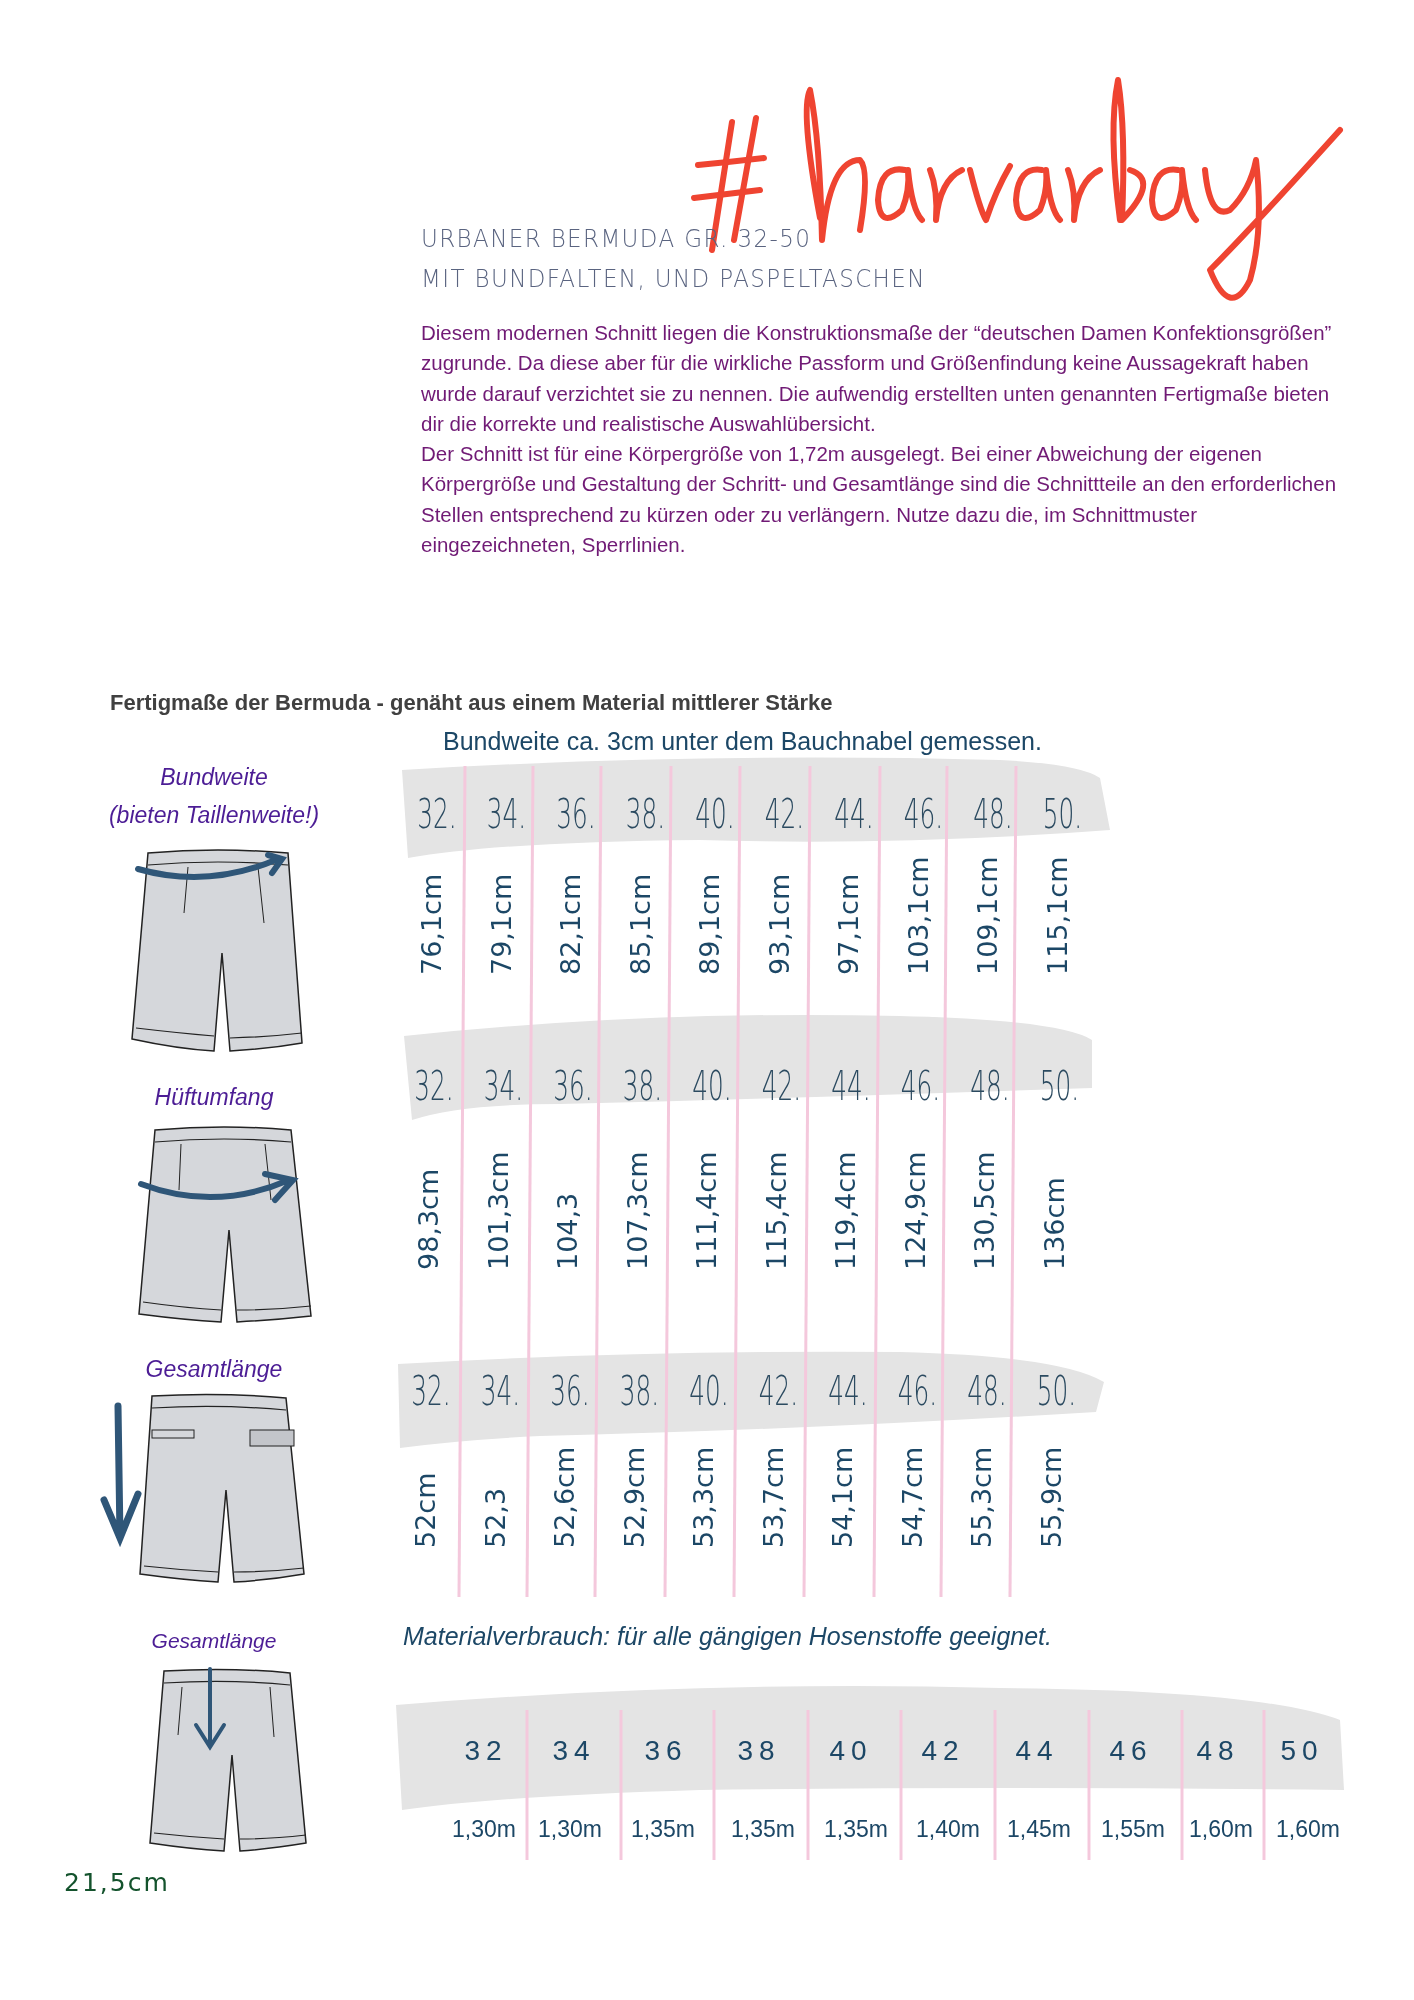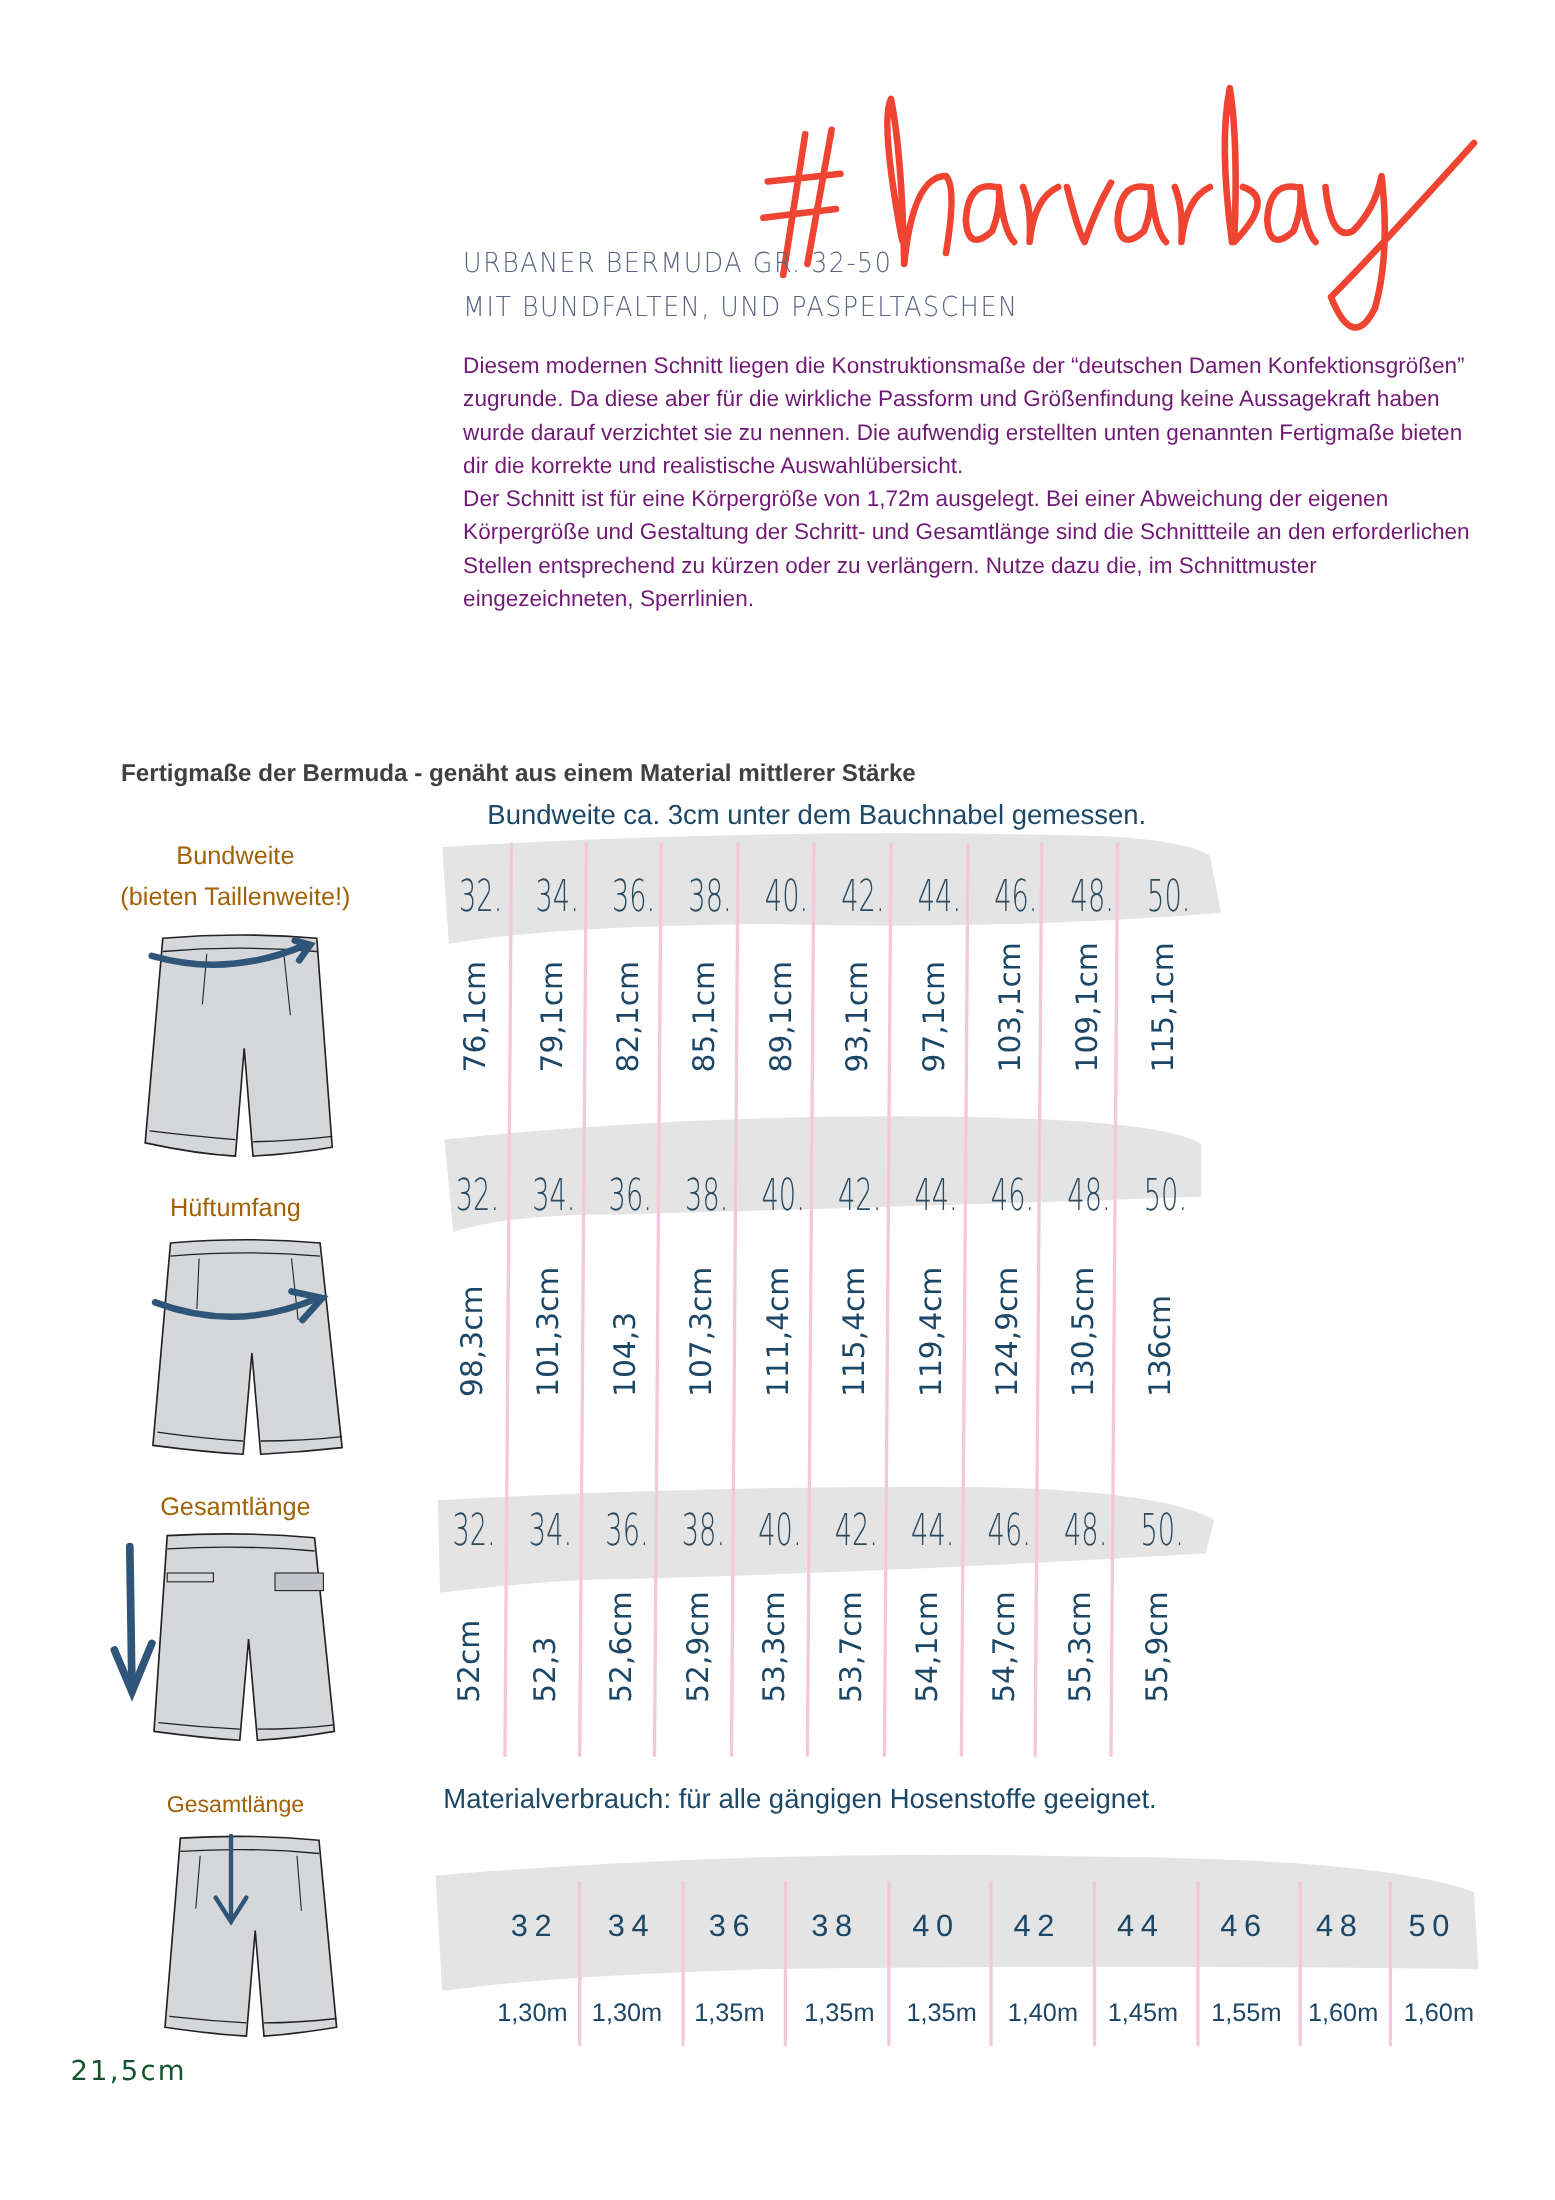--- a/index.html
+++ b/index.html
@@ -18,25 +18,25 @@
 
   #intro { left: 421px; top: 318px; width: 930px; font-family: "Liberation Sans", sans-serif;
            font-size: 20.5px; line-height: 30.3px; color: #701a75; }
   #intro p { margin: 0; }
 
   #section-heading { left: 110px; top: 690px; font-weight: bold; font-size: 22px;
                      color: #404040; white-space: nowrap; }
 
   .note { font-size: 25px; color: #1c4766; white-space: nowrap; }
   #bund-note { left: 443px; top: 727px; }
-  #mat-note { left: 403px; top: 1622px; }
+  #mat-note { left: 403px; top: 1622px; font-style: italic; }
 
   
-  .meas-label { font-size: 23px; color: #a16207; text-align: center; width: 300px; left: 64px;
-                line-height: 38px; }
+  .meas-label { font-size: 23px; color: #4c1d95; text-align: center; width: 300px; left: 64px;
+                line-height: 38px; font-style: italic; }
   .pants { position: absolute; }
 
   
   #charts { left: 0; top: 0; width: 1414px; height: 2000px; pointer-events: none; }
   #charts text { pointer-events: auto; }
   .size-hand { font-family: "DejaVu Sans", sans-serif; font-weight: 200; fill: #2b4a60; }
   .val-text { font-family: "DejaVu Sans", sans-serif; fill: #1c4766; }
   .mat-size { font-family: "Liberation Sans", sans-serif; fill: #1c4766; letter-spacing: 6px; }
   .mat-val { font-family: "Liberation Sans", sans-serif; fill: #1c4766; }
 

